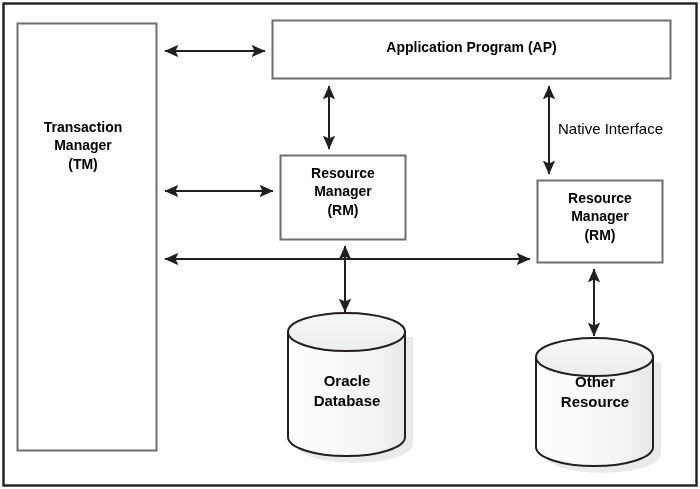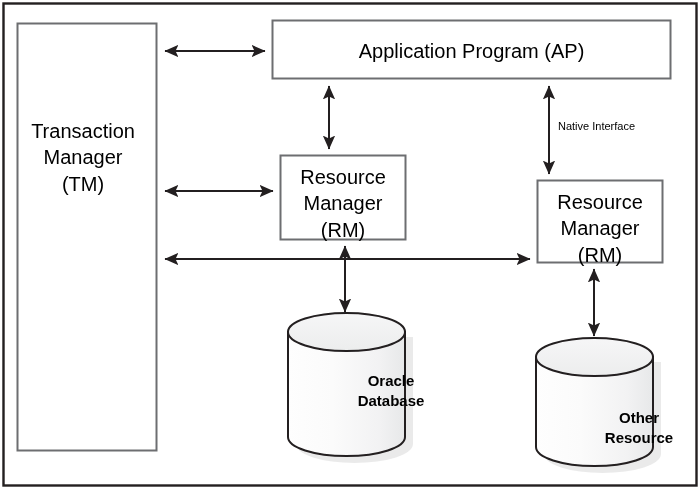--- a/index.html
+++ b/index.html
@@ -24,30 +24,29 @@
   }
   .node-label {
     position: absolute;
     text-align: center;
     color: #000000;
     line-height: 1.32;
     white-space: pre-line;
     pointer-events: none;
   }
   .box-label {
-    font-size: 20px;
-    font-weight: 400;
+    font-size: 14px;
+    font-weight: 700;
   }
   .cyl-label {
     font-size: 15px;
     font-weight: 700;
-    margin-left: 44px;
   }
   .edge-label {
-    font-size: 11px;
+    font-size: 15px;
     font-weight: 400;
     text-align: left;
   }
 </style>
 </head>
 <body>
 
 <div id="diagram-root">
 
   <svg id="diagram-svg" viewBox="0 0 700 489" xmlns="http://www.w3.org/2000/svg">
@@ -114,18 +113,18 @@
 Manager
 (RM)</div>
 
   <div class="node-label box-label" style="left:537px; top:189px; width:126px;">Resource
 Manager
 (RM)</div>
 
   <div class="node-label cyl-label" style="left:288px; top:371px; width:118px;">Oracle
 Database</div>
 
-  <div class="node-label cyl-label" style="left:536px; top:408px; width:118px;">Other
+  <div class="node-label cyl-label" style="left:536px; top:372px; width:118px;">Other
 Resource</div>
 
   <div class="node-label edge-label" style="left:558px; top:119px; width:140px;">Native Interface</div>
 
 </div>
 
 </body></html>

